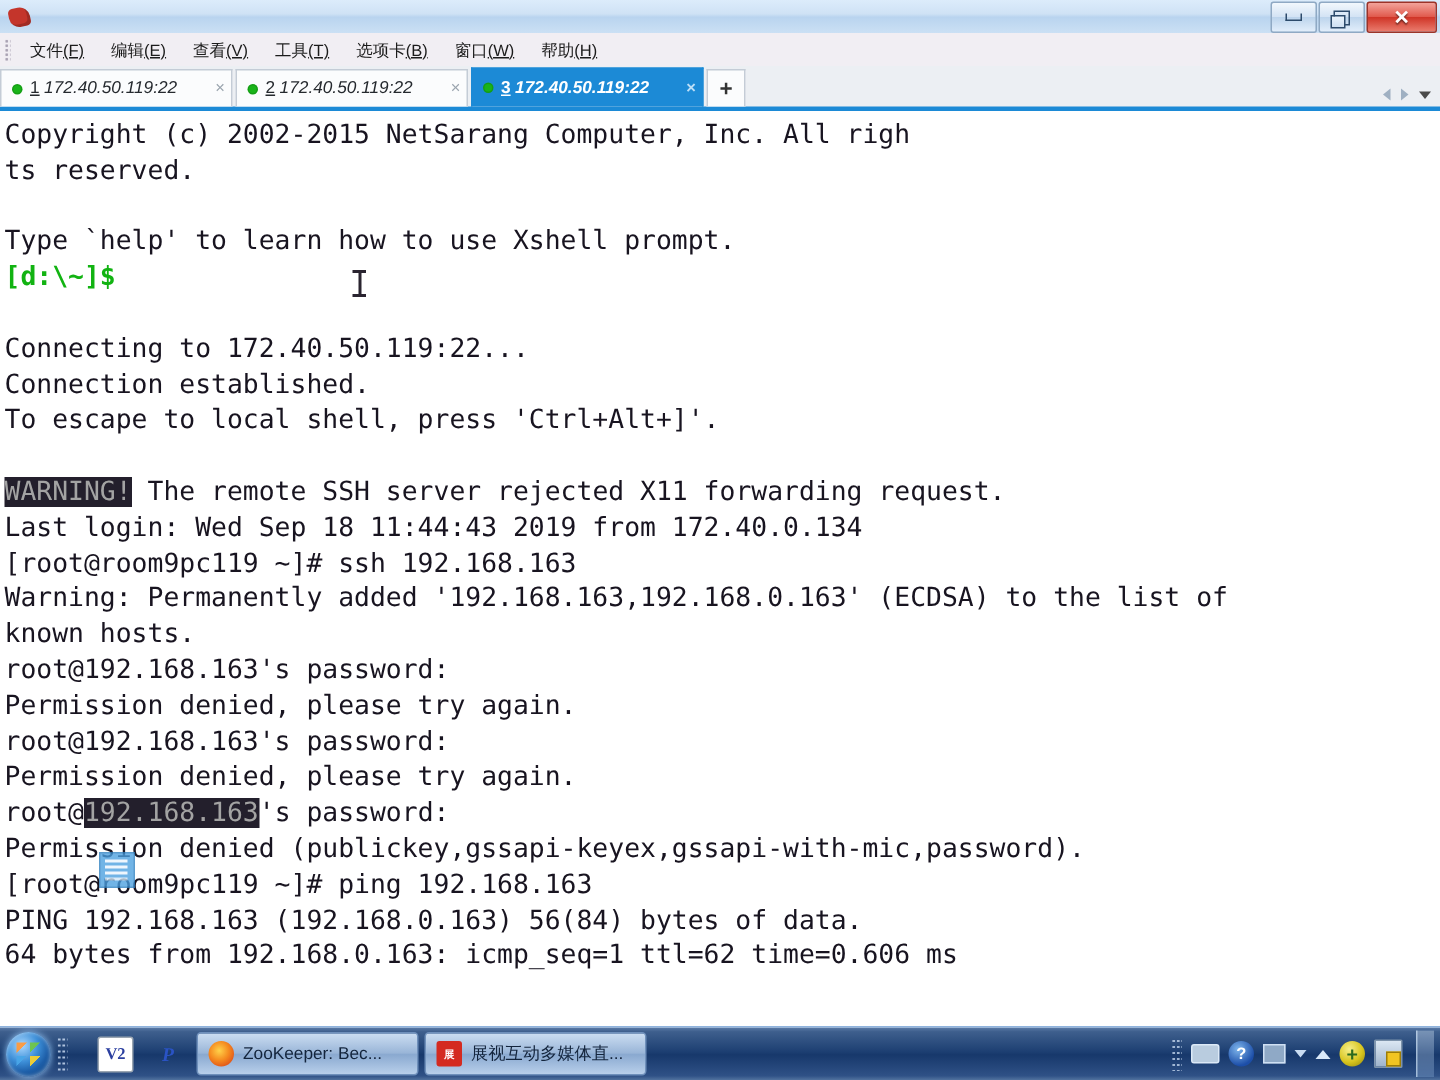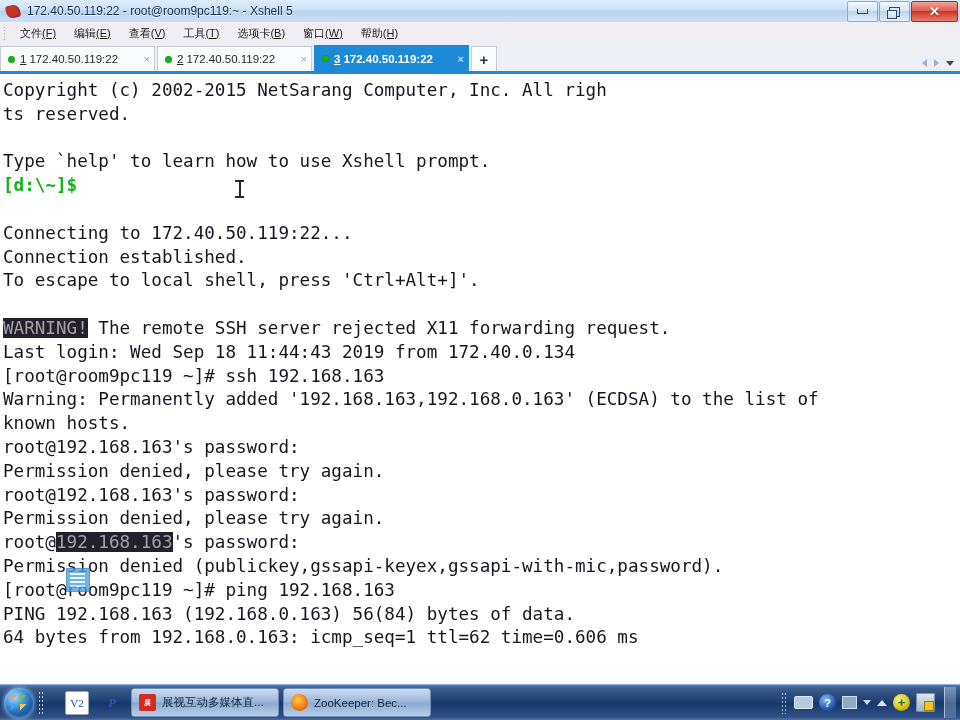--- a/index.html
+++ b/index.html
@@ -101,21 +101,21 @@
     color: #ffffff;
     font-weight: bold;
     height: 25px;
   }
   .tab .dot {
     width: 7px; height: 7px; border-radius: 50%;
     background: #19b419; margin-right: 5px; flex: 0 0 auto;
     box-shadow: inset 0 0 0 1px rgba(0,0,0,.12);
   }
   .tab .tnum { text-decoration: underline; margin-right: 3px; }
-  .tab .tlabel { flex: 1 1 auto; }
+  .tab .tlabel { flex: 1 1 auto; font-style: italic; }
   .tab .tclose {
     margin-left: 8px; font-size: 11px; color: #9aa4ae; flex: 0 0 auto;
   }
   .tab.active .tclose { color: #bfe0f7; }
   .tab-add {
     height: 24px; width: 24px;
     display: flex; align-items: center; justify-content: center;
     background: #fbfcfd; border: 1px solid #c4ccd6; border-bottom: none;
     font-size: 15px; color: #333; font-weight: bold;
   }
@@ -194,21 +194,21 @@
   .tb-sep {
     width: 7px; height: 24px; margin: 0 4px;
     background-image: radial-gradient(circle, rgba(220,235,255,.75) 0.8px, transparent 1px);
     background-size: 3px 4px;
     flex: 0 0 auto;
   }
   .ql-icon { width: 22px; height: 22px; margin: 0 6px; flex: 0 0 auto; position: relative; }
   .ico-v2 {
     background: #ffffff; border: 1px solid #9aa5b1; border-radius: 2px;
     display: flex; align-items: center; justify-content: center;
-    font-size: 11px; font-weight: normal; color: #2b3fa0;
+    font-size: 11px; font-weight: bold; color: #2b3fa0;
     font-family: "Liberation Serif", serif;
     margin-left: 16px;
   }
   .ico-p {
     display:flex; align-items:center; justify-content:center;
     font-size: 13px; font-weight: bold; color: #2a53c4; font-style: italic;
     font-family: "Liberation Serif", serif;
   }
   .task-btn {
     height: 27px; max-width: 150px; min-width: 132px;
@@ -285,21 +285,20 @@
 </style>
 </head>
 <body>
 
 <div id="app">
 
   <div class="titlebar">
     <div class="tb-icon">
         <div class="xs-logo"></div>
       </div>
-    <div class="tb-title">172.40.50.119:22 - root@room9pc119:~ - Xshell 5</div>
     <div class="wincontrols">
       <div class="wc">
           <div class="glyph-min"></div>
         </div>
       <div class="wc">
           <div class="glyph-max"></div>
         </div>
       <div class="wc close">
           <span class="glyph-close">✕</span>
         </div>
@@ -350,26 +349,26 @@
       <span></span>
     </div>
 
   <div class="taskbar">
     <div class="start-orb"></div>
     <div class="tb-sep"></div>
     <div class="ql-icon ico-v2">V2</div>
     <div class="ql-icon ico-p">P</div>
 
     <div class="task-btn">
+      <span class="tbi tbi-fx"></span>
+      <span>ZooKeeper: Bec...</span>
+    </div>
+    <div class="task-btn">
       <span class="tbi tbi-red">展</span>
       <span>展视互动多媒体直...</span>
-    </div>
-    <div class="task-btn">
-      <span class="tbi tbi-fx"></span>
-      <span>ZooKeeper: Bec...</span>
     </div>
 
     <div class="tray">
       <span class="tray-grip"></span>
       <span class="tr-ico tr-kb"></span>
       <span class="tr-ico tr-help">?</span>
       <span class="tr-net"></span>
       <span class="tr-dn"></span>
       <span class="tr-up"></span>
       <span class="tr-ico tr-shield"></span>

